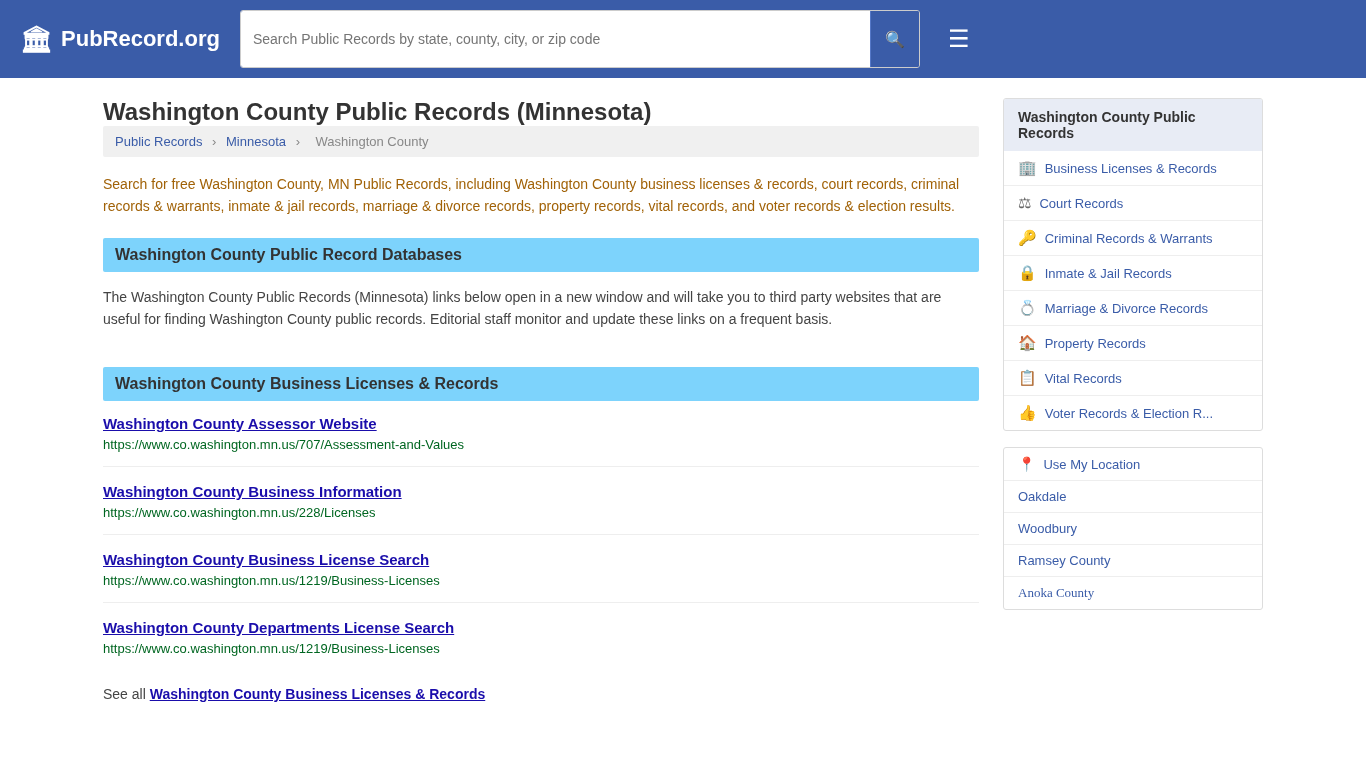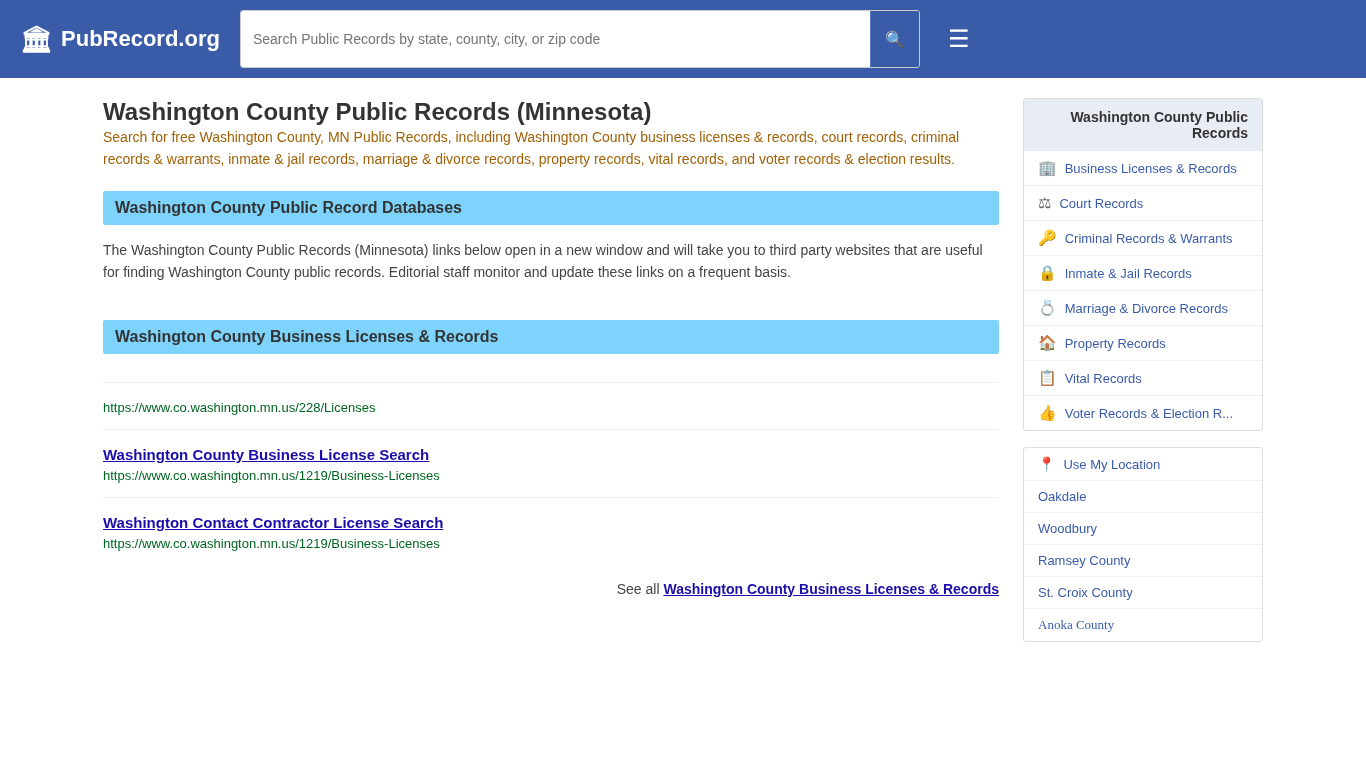--- a/index.html
+++ b/index.html
@@ -62,23 +62,22 @@
       max-width: 1200px;
       margin: 0 auto;
       padding: 20px 20px 40px;
       display: flex;
       gap: 24px;
     }
     .main-content {
       flex: 1;
     }
     .sidebar {
-      width: 240px;
+      width: 260px;
       flex-shrink: 0;
-      text-align: right;
     }
 
     
     .page-title {
       font-size: 24px;
       font-weight: bold;
       color: #333;
     }
 
     
@@ -145,21 +144,20 @@
       color: #006621;
       font-size: 13px;
       text-decoration: none;
     }
 
     
     .see-all {
       font-size: 14px;
       color: #444;
       margin-top: 10px;
-      text-align: right;
     }
     .see-all a {
       color: #1a0dab;
       font-weight: bold;
       text-decoration: underline;
     }
 
     
     .sidebar-box {
       border: 1px solid #ddd;
@@ -220,41 +218,51 @@
     <span class="hamburger">☰</span>
   </div>
 </header>
 
 <div class="page-wrapper">
 
   <main class="main-content">
 
     <h1 class="page-title">Washington County Public Records (Minnesota)</h1>
 
+    <div class="breadcrumb">
+      <a href="#">Public Records</a>
+      <span> › </span>
+      <a href="#">Minnesota</a>
+      <span> › </span>
+      <span>Washington County</span>
+    </div>
 
     <p class="description">Search for free Washington County, MN Public Records, including Washington County business licenses &amp; records, court records, criminal records &amp; warrants, inmate &amp; jail records, marriage &amp; divorce records, property records, vital records, and voter records &amp; election results.</p>
 
     <div class="section-heading">Washington County Public Record Databases</div>
 
     <p class="section-text">The Washington County Public Records (Minnesota) links below open in a new window and will take you to third party websites that are useful for finding Washington County public records. Editorial staff monitor and update these links on a frequent basis.</p>
 
     <div class="section-heading">Washington County Business Licenses &amp; Records</div>
 
     <div>
       <div class="record-entry">
+        <a class="record-title" href="#">Washington County Assessor Website</a>
+        <a class="record-url" href="#">https://www.co.washington.mn.us/707/Assessment-and-Values</a>
       </div>
       <div class="record-entry">
+        <a class="record-title" href="#">Washington County Business Information</a>
         <a class="record-url" href="#">https://www.co.washington.mn.us/228/Licenses</a>
       </div>
       <div class="record-entry">
         <a class="record-title" href="#">Washington County Business License Search</a>
         <a class="record-url" href="#">https://www.co.washington.mn.us/1219/Business-Licenses</a>
       </div>
       <div class="record-entry">
-        <a class="record-title" href="#">Washington Contact Contractor License Search</a>
+        <a class="record-title" href="#">Washington County Departments License Search</a>
         <a class="record-url" href="#">https://www.co.washington.mn.us/1219/Business-Licenses</a>
       </div>
     </div>
 
     <p class="see-all">
       <span>See all </span>
       <a href="#">Washington County Business Licenses &amp; Records</a>
     </p>
 
   </main>
@@ -307,21 +315,18 @@
       <div class="sidebar-nearby-item">
         <span>Oakdale</span>
       </div>
       <div class="sidebar-nearby-item">
         <span>Woodbury</span>
       </div>
       <div class="sidebar-nearby-item">
         <span>Ramsey County</span>
       </div>
       <div class="sidebar-nearby-item">
-        <span>St. Croix County</span>
-      </div>
-      <div class="sidebar-nearby-item">
         <span>Anoka County</span>
       </div>
     </div>
 
   </aside>
 </div>
 
 </body></html>

